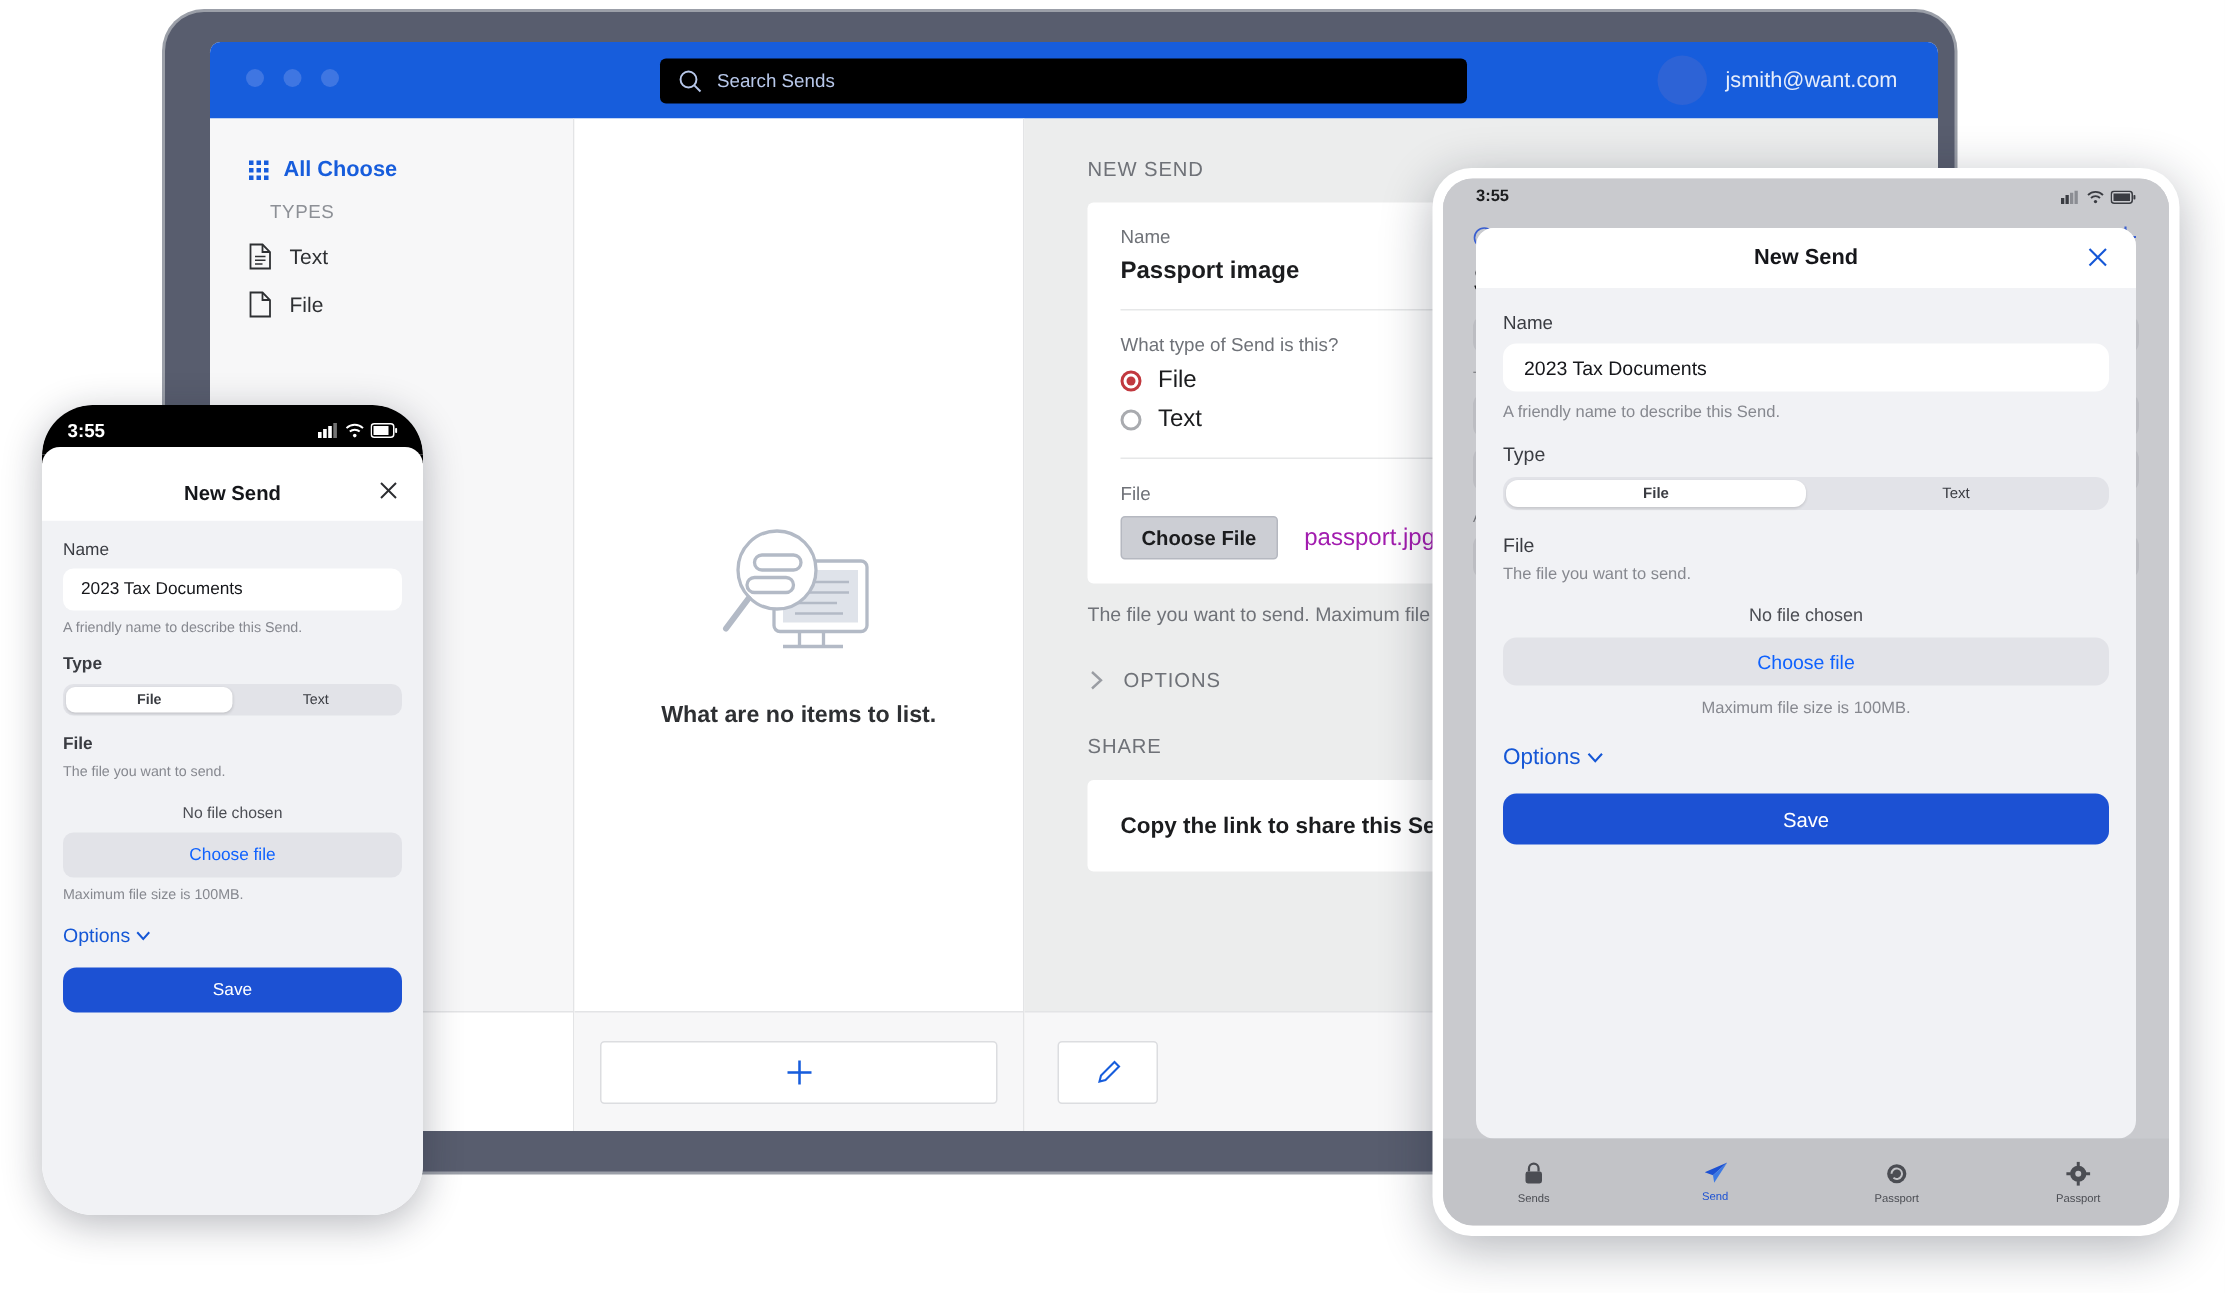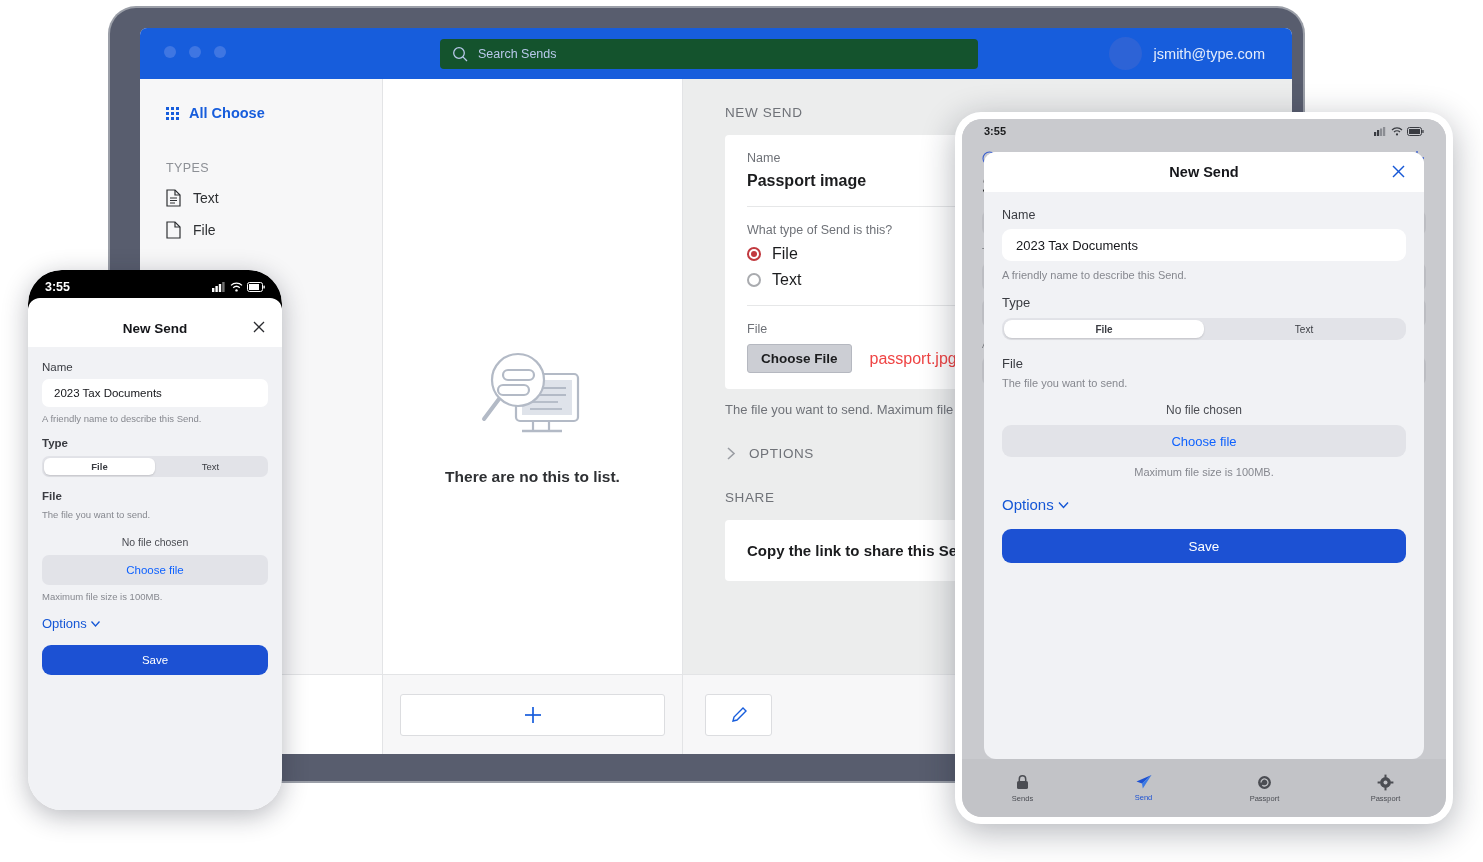--- a/index.html
+++ b/index.html
@@ -22,39 +22,39 @@
     background: #f8f8f9; border-radius: 7px; overflow: hidden;
   }
   .dw-titlebar {
     height: 51px; background: #175ddc; position: relative;
     display: flex; align-items: center;
   }
   .traffic { position: absolute; left: 24px; top: 18px; display: flex; gap: 13px; }
   .traffic i { width: 12px; height: 12px; border-radius: 50%; background: #3f76e2; display: block; }
   .dw-search {
     position: absolute; left: 300px; top: 11px; width: 538px; height: 30px;
-    background: #14532d; border-radius: 4px; display: flex; align-items: center; padding-left: 12px; gap: 9px;
+    background: #000000; border-radius: 4px; display: flex; align-items: center; padding-left: 12px; gap: 9px;
   }
   .dw-search .ph { color: #b8c8ea; font-size: 12.5px; }
   .dw-account {
     position: absolute; right: 27px; top: 9px; display: flex; align-items: center; gap: 12px;
   }
   .dw-avatar { width: 33px; height: 33px; border-radius: 50%; background: #2d63d6; }
   .dw-email { color: #e6edfb; font-size: 14.5px; }
 
   .dw-body { display: flex; height: 675px; }
   .dw-sidebar {
     width: 243px; background: #f7f7f8; border-right: 1px solid #e3e4e6;
     position: relative; padding-top: 26px;
   }
   .all-sends { display: flex; align-items: center; gap: 10px; padding-left: 26px; }
   .all-sends span { color: #175ddc; font-weight: bold; font-size: 14.5px; }
   .grid9 { display: grid; grid-template-columns: repeat(3,3px); grid-template-rows: repeat(3,3px); gap: 2px; }
   .grid9 b { display: block; width: 3px; height: 3px; background: #175ddc; }
-  .types-label { color: #8d9096; font-size: 12.5px; letter-spacing: .4px; padding-left: 26px; margin-top: 40px; }
+  .types-label { color: #8d9096; font-size: 12.5px; letter-spacing: .4px; padding-left: 40px; margin-top: 13px; }
   .type-row { display: flex; align-items: center; gap: 12px; padding-left: 26px; margin-top: 14px; }
   .type-row span { font-size: 14px; color: #2e3033; }
   .dw-sidebar-bottom {
     position: absolute; left: 0; bottom: 0; width: 100%; height: 80px;
     background: #ffffff; border-top: 1px solid #e3e4e6;
     display: flex; flex-direction: column; align-items: center; justify-content: center; gap: 2px;
   }
   .send-label { color: #175ddc; font-size: 11px; font-weight: bold; }
 
   .dw-list {
@@ -82,21 +82,21 @@
   .radio-row { display: flex; align-items: center; gap: 11px; margin-top: 8px; }
   .radio { width: 14px; height: 14px; border-radius: 50%; border: 2px solid #a9abaf; display: block; }
   .radio.on { border-color: #c1393f; position: relative; }
   .radio.on::after { content: ""; position: absolute; left: 2px; top: 2px; width: 6px; height: 6px; border-radius: 50%; background: #c1393f; }
   .radio-row span { font-size: 16px; color: #1b1c1e; }
   .choose-file-row { display: flex; align-items: center; gap: 18px; margin-top: 8px; }
   .choose-file-btn {
     background: #ccced4; border: 1px solid #b5b8c0; border-radius: 3px;
     padding: 6px 13px; font-size: 13.5px; font-weight: bold; color: #1b1c1e;
   }
-  .file-name { font-size: 16px; color: #ef4444; }
+  .file-name { font-size: 16px; color: #a21caf; }
   .helper { font-size: 13px; color: #6f7278; margin-top: 13px; }
   .options-row { display: flex; align-items: center; gap: 11px; margin-top: 28px; }
   .options-row span { color: #6f7278; font-size: 13.5px; letter-spacing: .6px; }
   .share-card { background: #ffffff; border-radius: 4px; margin-top: 15px; width: 527px; padding: 22px; }
   .share-txt { font-size: 15px; font-weight: bold; color: #1b1c1e; }
   .dw-detail-bottom {
     position: absolute; left: 0; bottom: 0; width: 100%; height: 80px;
     background: #f7f7f8; border-top: 1px solid #e3e4e6; display: flex; align-items: center; padding-left: 22px;
   }
   .pencil-btn {
@@ -216,21 +216,21 @@
       </div>
       <div class="dw-search">
         <svg width="17" height="17" viewBox="0 0 17 17">
           <circle cx="7" cy="7" r="5.3" fill="none" stroke="#b8c8ea" stroke-width="1.3"></circle>
           <line x1="10.9" y1="10.9" x2="15" y2="15" stroke="#b8c8ea" stroke-width="1.3"></line>
         </svg>
         <span class="ph">Search Sends</span>
       </div>
       <div class="dw-account">
         <div class="dw-avatar"></div>
-        <span class="dw-email">jsmith@type.com</span>
+        <span class="dw-email">jsmith@want.com</span>
       </div>
     </div>
 
     <div class="dw-body">
 
       <div class="dw-sidebar">
         <div class="all-sends">
           <div class="grid9">
             <b></b>
               <b></b>
@@ -282,21 +282,21 @@
           <line x1="60" y1="54" x2="88" y2="54" stroke="#b3bac6" stroke-width="1.8"></line>
           <line x1="60" y1="61" x2="92" y2="61" stroke="#b3bac6" stroke-width="1.8"></line>
           <line x1="63" y1="73" x2="63" y2="82" stroke="#b3bac6" stroke-width="2.2"></line>
           <line x1="79" y1="73" x2="79" y2="82" stroke="#b3bac6" stroke-width="2.2"></line>
           <line x1="52" y1="83" x2="92" y2="83" stroke="#b3bac6" stroke-width="2.4"></line>
           <circle cx="48" cy="32" r="26" fill="#ffffff" stroke="#b3bac6" stroke-width="2.2"></circle>
           <rect x="33" y="22" width="31" height="10" rx="5" fill="none" stroke="#b3bac6" stroke-width="2.2"></rect>
           <rect x="28" y="37" width="31" height="10" rx="5" fill="none" stroke="#b3bac6" stroke-width="2.2"></rect>
           <line x1="29" y1="51" x2="14" y2="71" stroke="#b3bac6" stroke-width="4" stroke-linecap="round"></line>
         </svg>
-        <div class="empty-txt">There are no this to list.</div>
+        <div class="empty-txt">What are no items to list.</div>
         <div class="dw-list-bottom">
           <div class="add-btn">
             <svg width="22" height="22" viewBox="0 0 22 22">
               <line x1="11" y1="3" x2="11" y2="19" stroke="#175ddc" stroke-width="1.7"></line>
               <line x1="3" y1="11" x2="19" y2="11" stroke="#175ddc" stroke-width="1.7"></line>
             </svg>
           </div>
         </div>
       </div>
 

